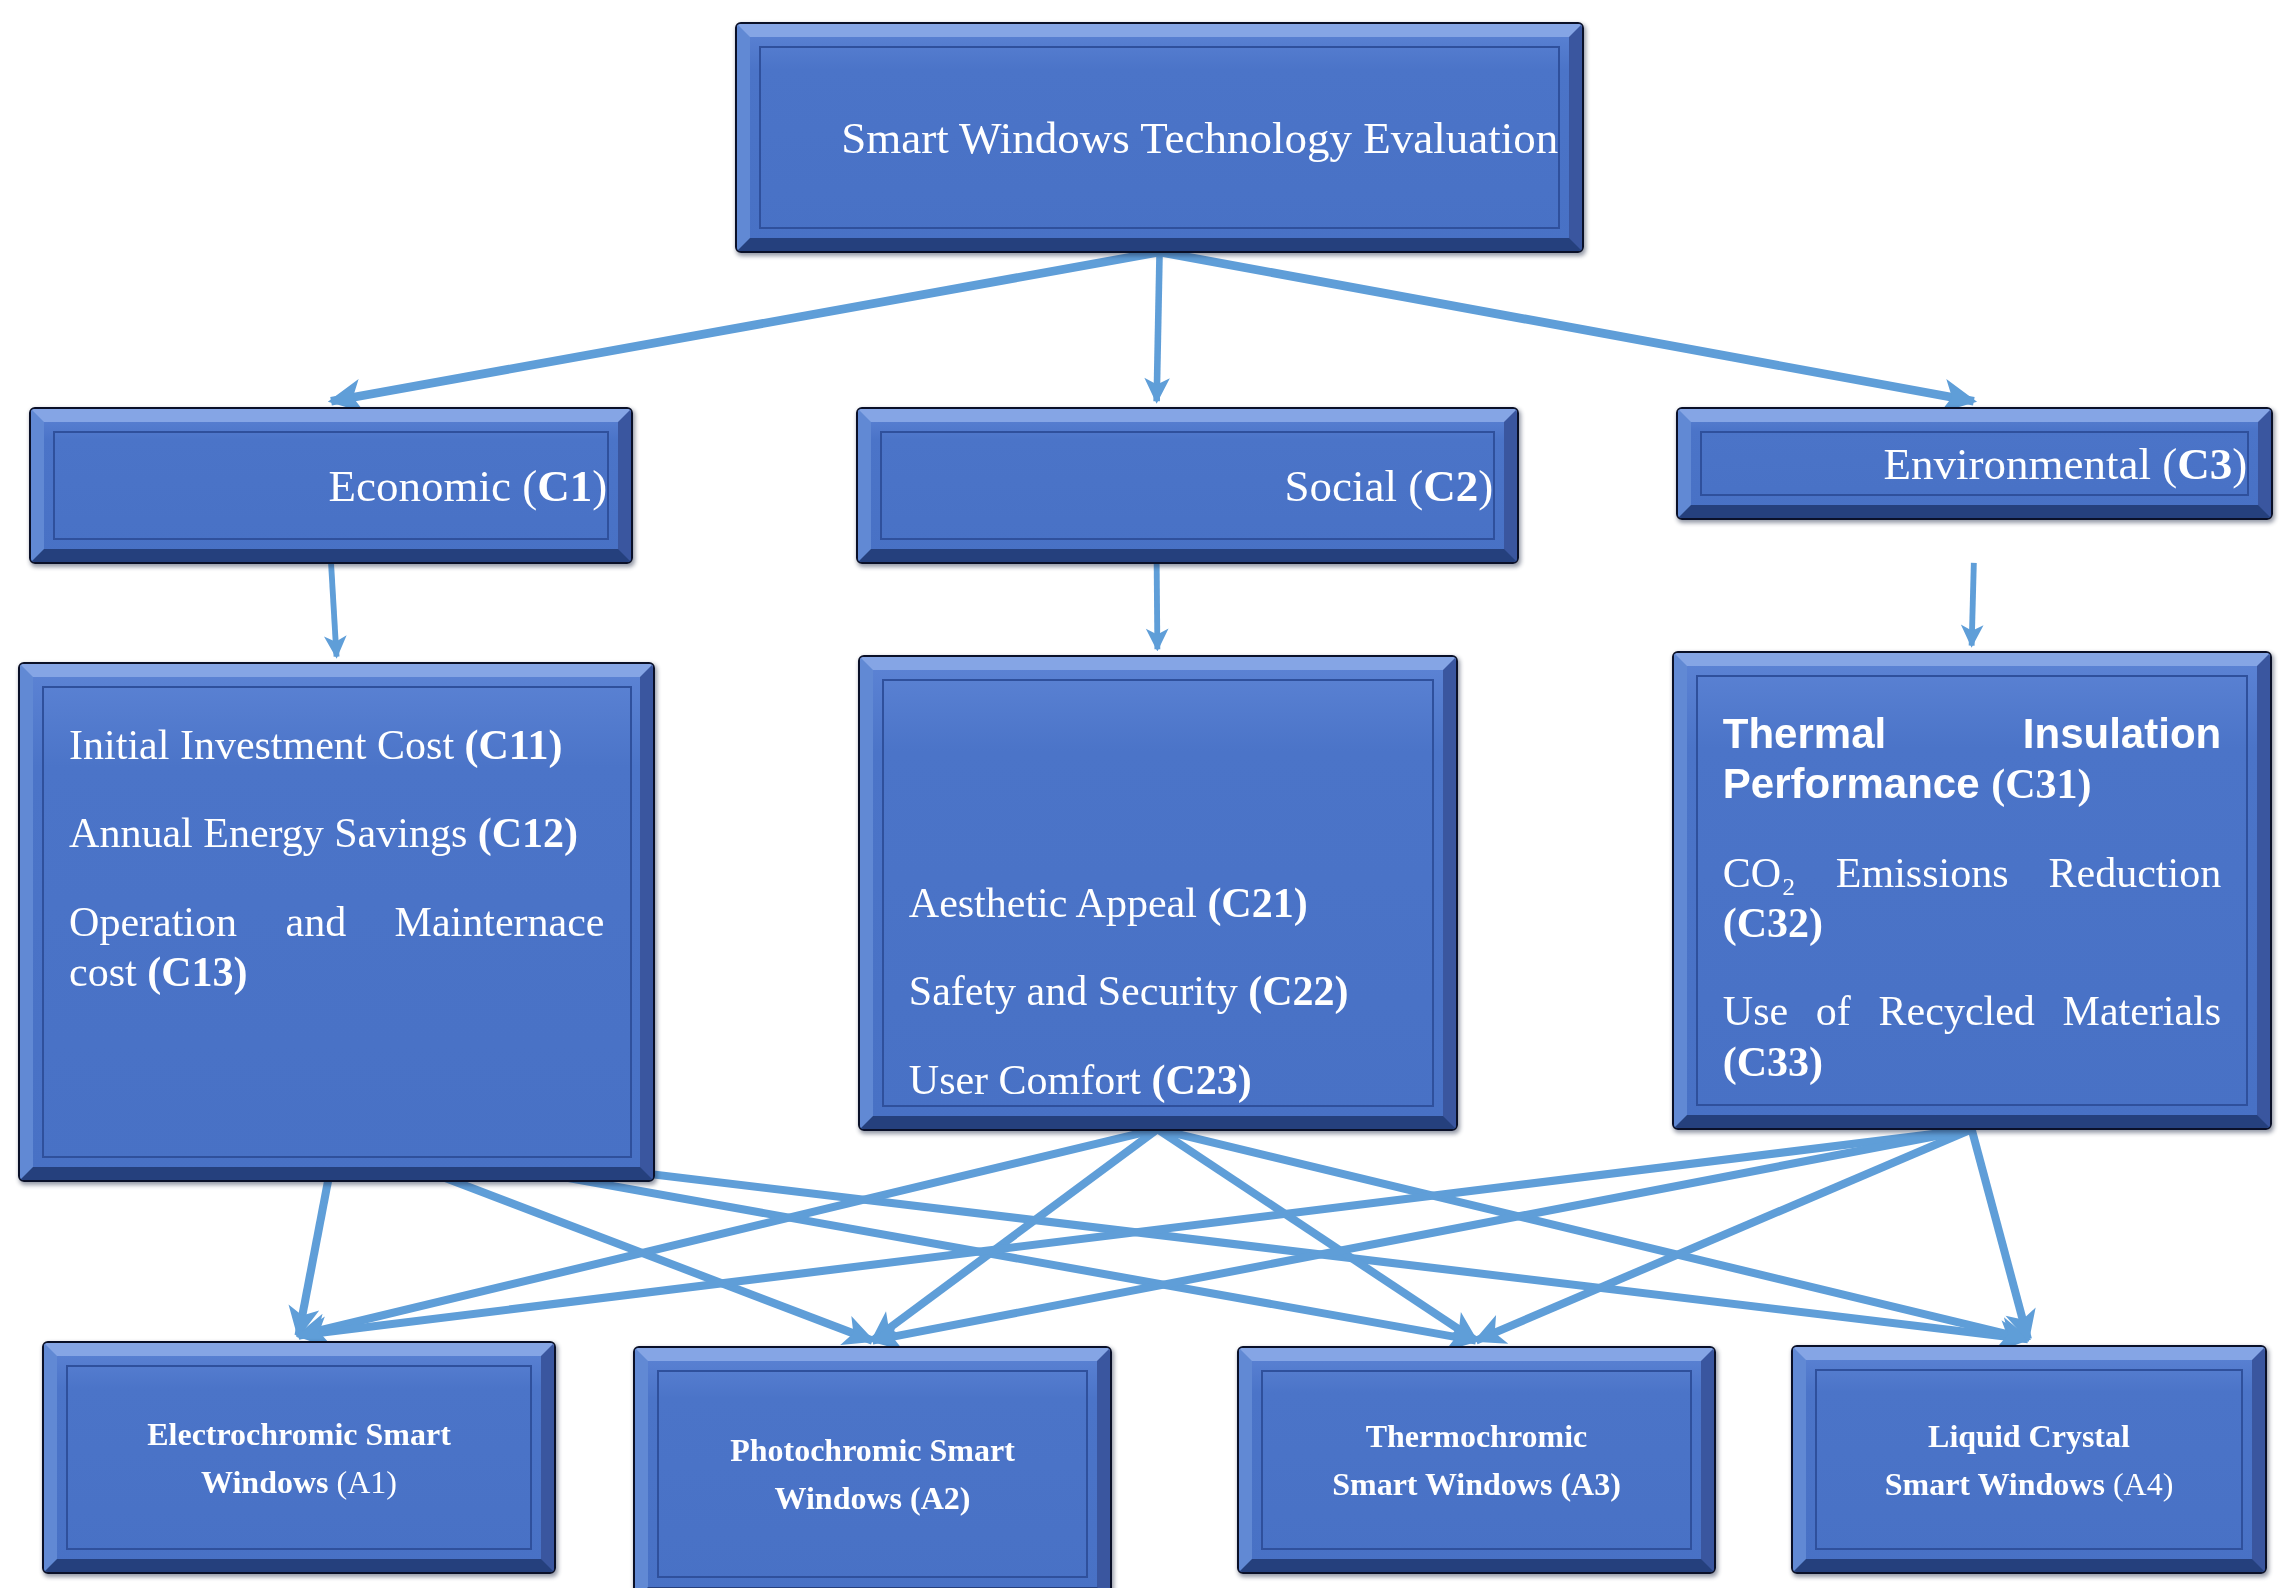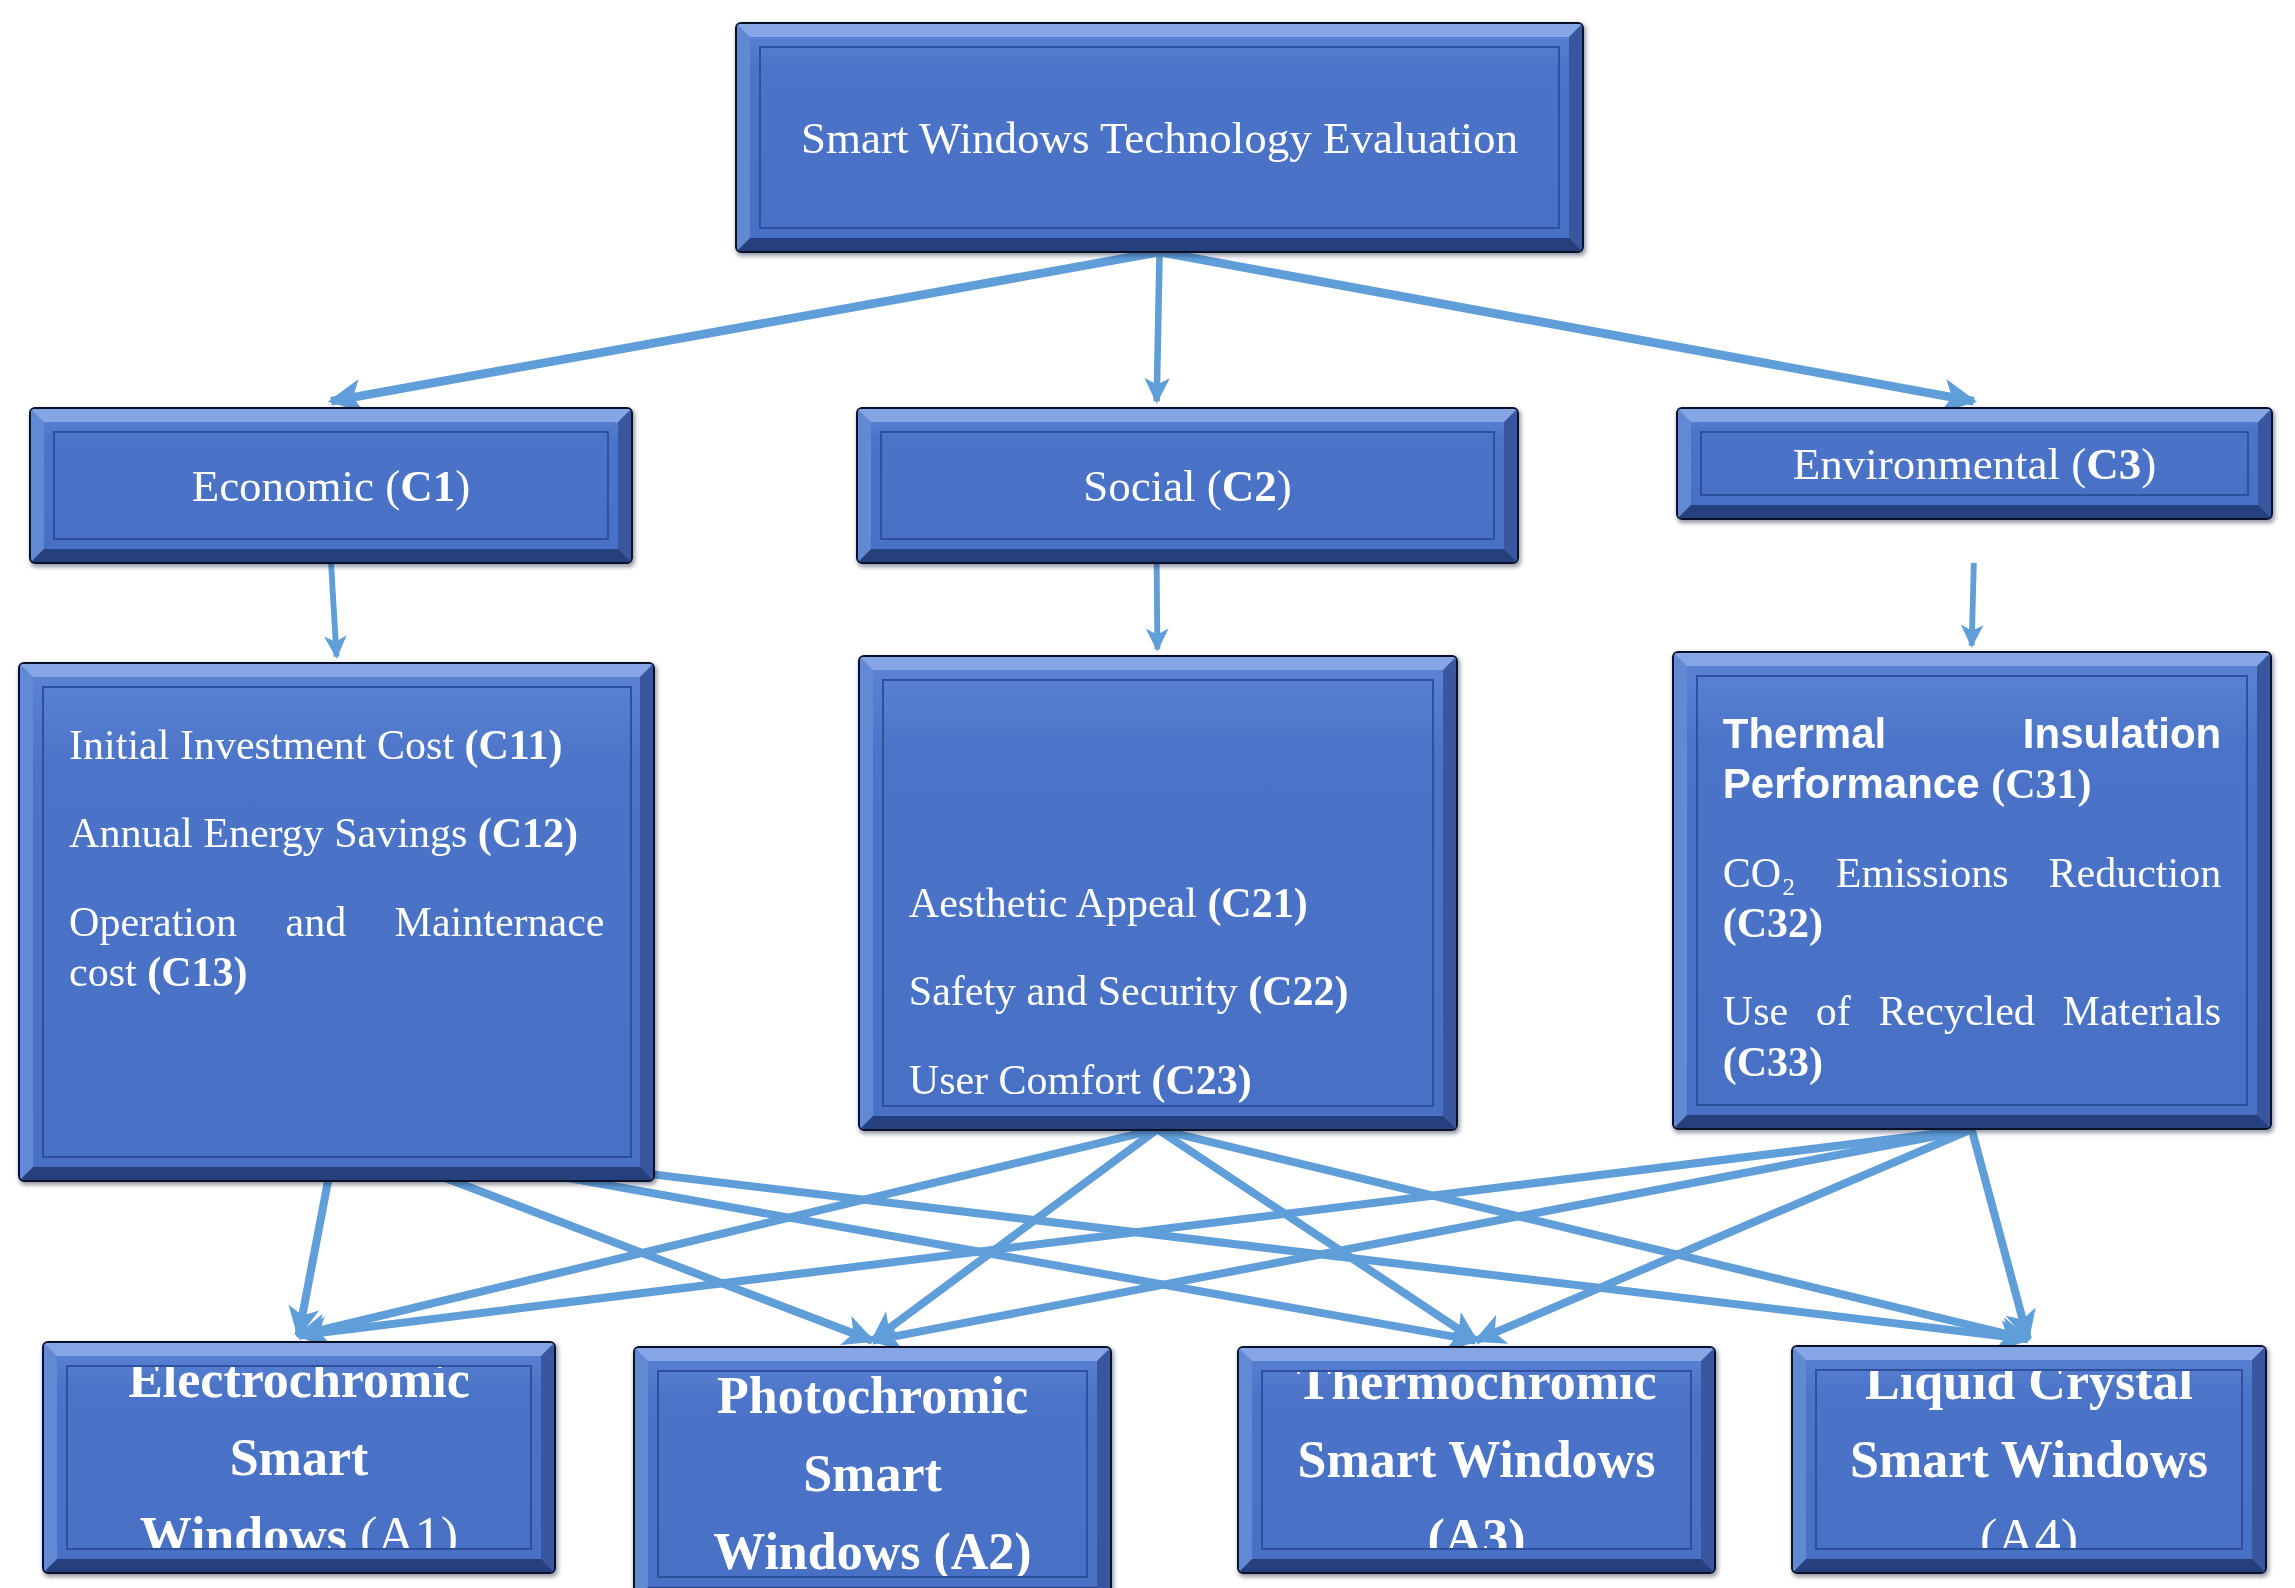--- a/index.html
+++ b/index.html
@@ -14,26 +14,26 @@
         box-shadow:1.5px 2.2px 4.4px rgba(20,30,60,0.45);}
   .bevel{width:100%;height:100%;box-sizing:border-box;
          border:13px solid;border-color:#85a5e5 #3a569f #25407d #6189d4;
          border-radius:3.7px;padding:8.8px;}
   .inner{width:100%;height:100%;box-sizing:border-box;border:2.2px solid #2f509c;
          display:flex;flex-direction:column;justify-content:center;
          color:#ffffff;overflow:hidden;}
   .goal .inner{font-size:45px;}
   .crit .inner{font-size:45px;}
   .label{text-align:center;white-space:pre-line;}
-  .goal .label,.crit .label{white-space:nowrap;}
+  .goal .label,.crit .label{white-space:nowrap;text-align:right;}
   .sub .inner{justify-content:flex-start;font-size:42px;padding:32px 25px;}
   .sub.vcenter .inner{justify-content:flex-end;padding-top:0;padding-bottom:0;}
   .sub .item{margin:0 0 38px 0;text-align:justify;line-height:1.2;}
   .sub .item:last-child{margin-bottom:0;}
-  .alt .inner{font-size:52px;line-height:1.5;}
+  .alt .inner{font-size:32px;line-height:1.5;}
   .b{font-weight:bold;}
   .sans{font-family:"Liberation Sans","DejaVu Sans",sans-serif;font-weight:bold;}
 
   #node-goal {left:735px;top:22px;  width:849px;height:231px;}
   #node-c1   {left:29px;  top:407px; width:604px; height:157px;}
   #node-c2   {left:856px;top:407px; width:663px; height:157px;}
   #node-c3   {left:1676px;top:407px; width:597px; height:113px;}
   #node-c1sub{left:18.3px;  top:662px; width:637px; height:520px;}
   #node-c2sub{left:858px;top:655px; width:600px; height:476px;}
   #node-c3sub{left:1672px;top:651px; width:600px; height:479px;}

